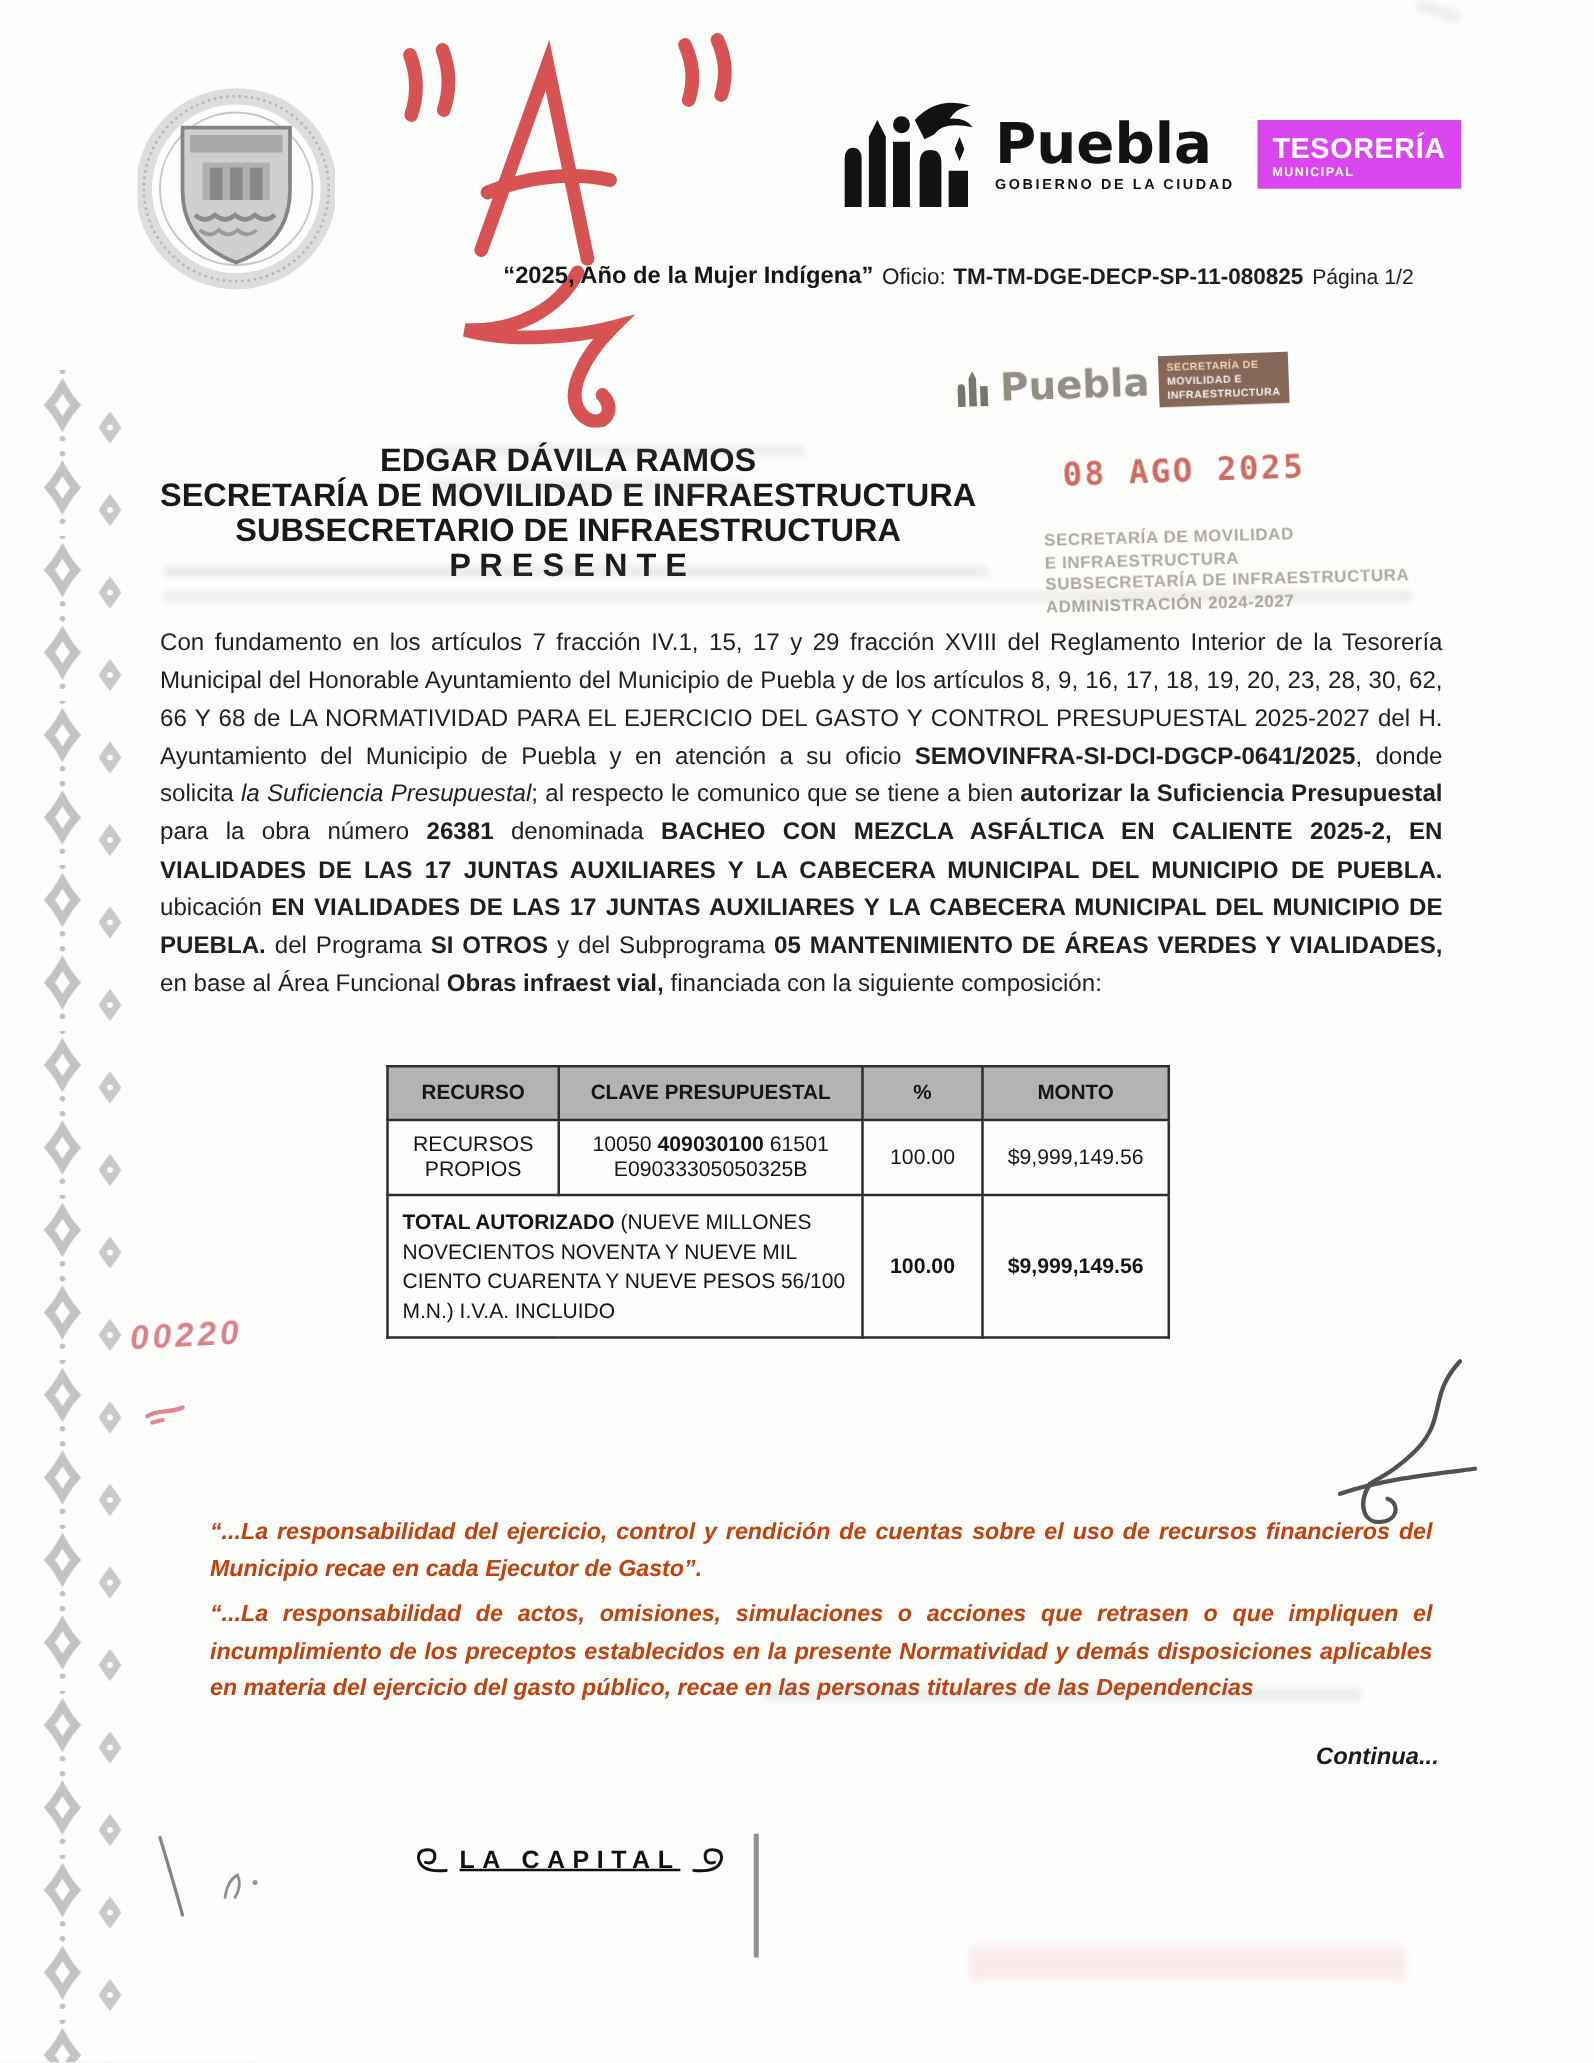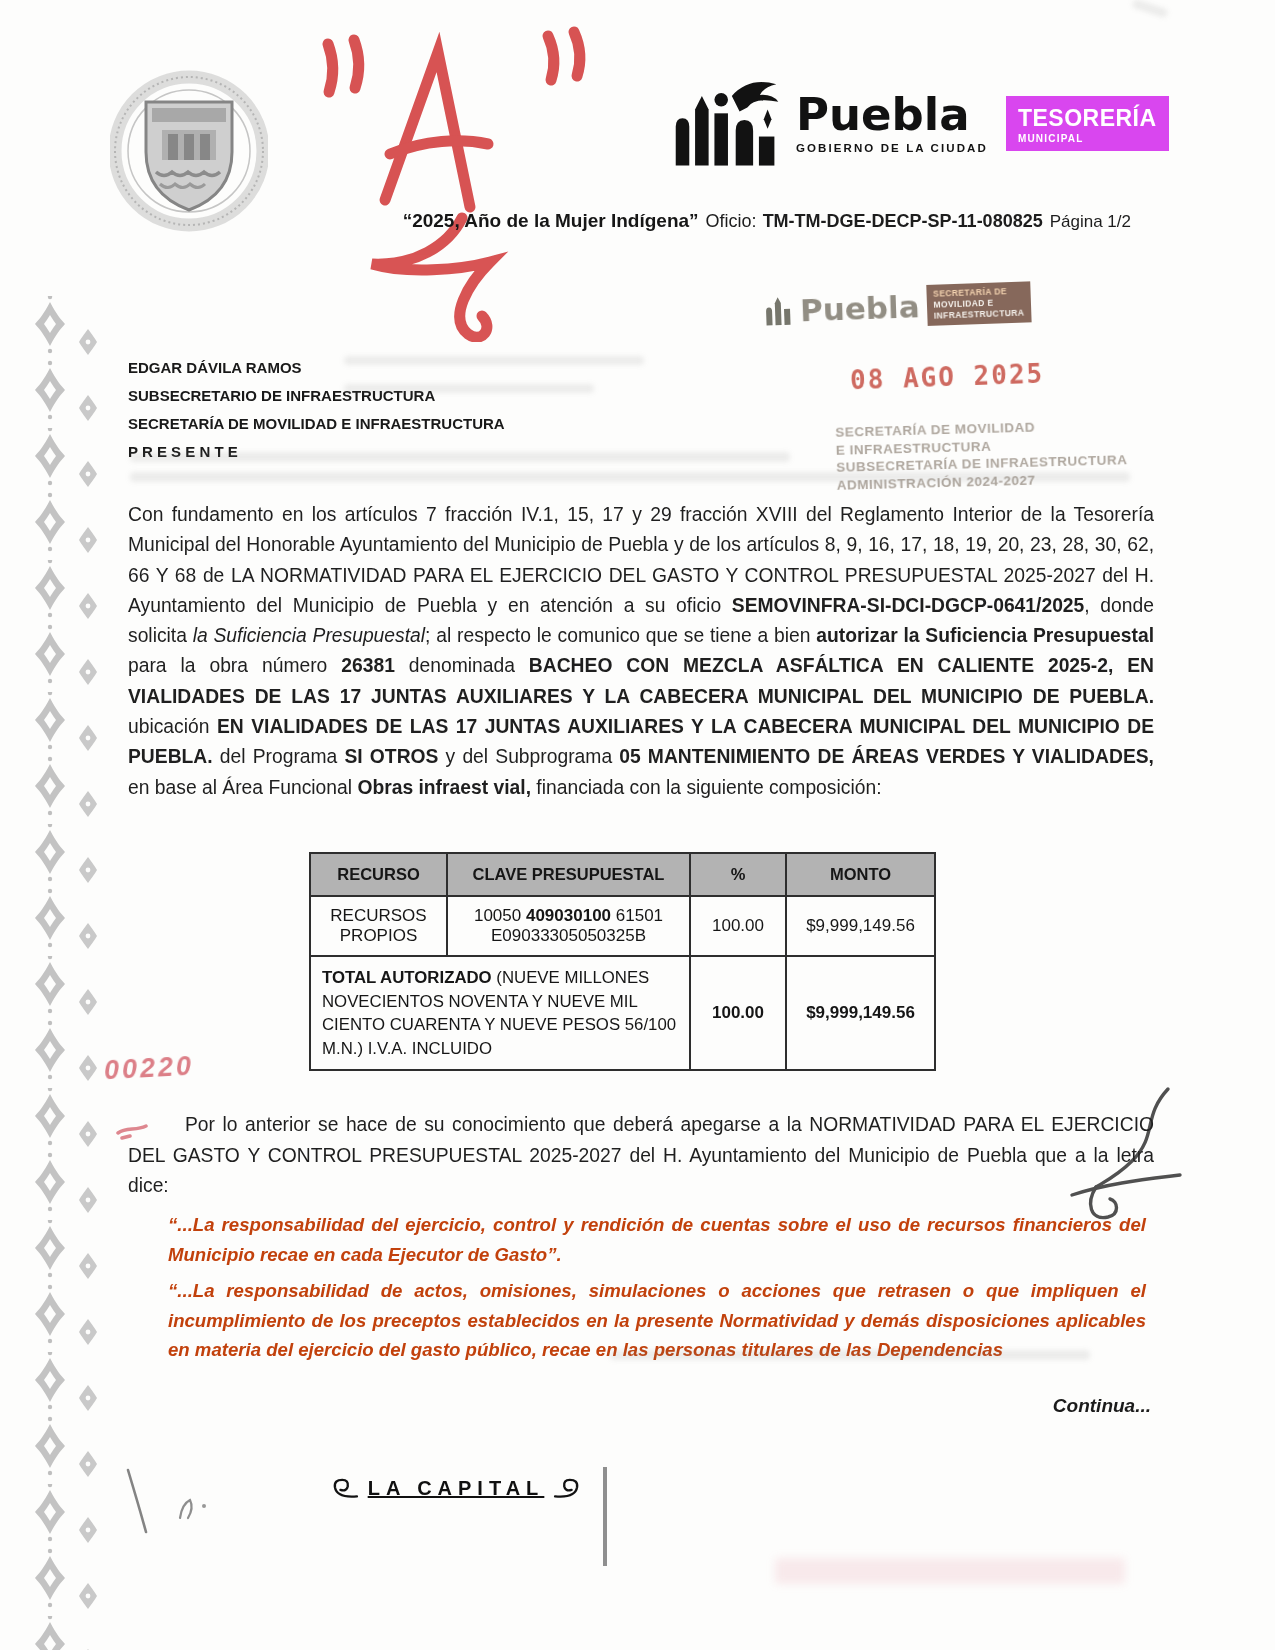--- a/index.html
+++ b/index.html
@@ -34,21 +34,21 @@
   .oficio .lbl { margin-right:6px; }
   .pagenum { font-size:17px; margin-right:22px; }
 
   
   .stamp-small { position:absolute; left:763px; top:286px; display:flex; align-items:center; gap:7px; transform:rotate(-2deg); opacity:.92; }
   .stamp-word { font-family:"DejaVu Sans", sans-serif; font-size:31px; font-weight:800; color:#8a857a; filter:blur(.4px); }
   .stamp-box { background:#6e4a3a; color:#f3eee8; padding:4px 7px; font-size:8.5px; font-weight:700; letter-spacing:.4px; line-height:1.3; filter:blur(.3px); opacity:.9; }
   .stamp-box .ln0 { color:#f0c9a0; }
 
   
-  .recipient { position:absolute; left:128px; top:354px; font-size:15px; font-weight:700; line-height:28px; color:#191919; }
+  .recipient { position:absolute; left:128px; top:354px; font-size:26px; font-weight:700; line-height:28px; color:#191919;text-align:center; }
 
   
   .date-stamp { position:absolute; left:850px; top:362px; color:#c24236; font-family:"DejaVu Sans Mono", monospace; font-size:26px; font-weight:700; letter-spacing:2px; transform:rotate(-2deg); opacity:.78; filter:blur(.3px); white-space:nowrap; }
   .receipt { position:absolute; left:836px; top:420px; color:#6f6152; font-size:13.5px; font-weight:600; line-height:17.5px; letter-spacing:.5px; transform:rotate(-1.5deg); opacity:.55; filter:blur(.35px); }
 
   
   .para1 { position:absolute; left:128px; top:500px; width:1026px; font-size:19.3px; line-height:30.3px; text-align:justify; color:#1f1f1f; }
   .para2 { position:absolute; left:128px; top:1110px; width:1026px; font-size:19.3px; line-height:30.5px; text-align:justify; text-indent:57px; color:#1f1f1f; }
   .quote { position:absolute; left:147px; width:978px; font-size:18.6px; line-height:29.5px; font-weight:700; font-style:italic; text-align:justify; color:#c2410c;margin-left:21px; }
   .quote1 { top:1210px; }
@@ -177,22 +177,22 @@
     <span class="stamp-word">Puebla</span>
     <div class="stamp-box">
       <div class="ln0">SECRETARÍA DE</div>
       <div>MOVILIDAD E</div>
       <div>INFRAESTRUCTURA</div>
     </div>
   </div>
 
   <div class="recipient">
     <div>EDGAR DÁVILA RAMOS</div>
+    <div>SECRETARÍA DE MOVILIDAD E INFRAESTRUCTURA</div>
     <div>SUBSECRETARIO DE INFRAESTRUCTURA</div>
-    <div>SECRETARÍA DE MOVILIDAD E INFRAESTRUCTURA</div>
     <div>P R E S E N T E</div>
   </div>
 
   <div class="date-stamp">08 AGO 2025</div>
 
   <div class="receipt">
     <div>SECRETARÍA DE MOVILIDAD</div>
     <div>E INFRAESTRUCTURA</div>
     <div>SUBSECRETARÍA DE INFRAESTRUCTURA</div>
     <div>ADMINISTRACIÓN 2024-2027</div>
@@ -230,21 +230,20 @@
   </div>
 
   <div class="hand-num">00220</div>
   <svg class="red-dash" width="36" height="18">
     <g fill="none" stroke="#d4606b" stroke-width="3.5" stroke-linecap="round" opacity=".75">
       <path d="M2 9 C10 3 20 7 30 2"></path>
       <path d="M6 14 L14 12"></path>
     </g>
   </svg>
 
-  <div class="para2">Por lo anterior se hace de su conocimiento que deberá apegarse a la NORMATIVIDAD PARA EL EJERCICIO DEL GASTO Y CONTROL PRESUPUESTAL 2025-2027 del H. Ayuntamiento del Municipio de Puebla que a la letra dice:</div>
 
   <svg class="signature" width="115" height="145" viewBox="0 0 115 145">
     <g fill="none" stroke="#262626" stroke-width="3.4" stroke-linecap="round" opacity=".8">
       <path d="M100 6 C74 34 90 52 64 78 C50 92 38 98 28 104"></path>
       <path d="M28 104 C18 120 22 138 40 134 C52 131 50 118 42 116"></path>
       <path d="M4 112 C40 100 80 96 112 92"></path>
     </g>
   </svg>
 
   <div class="quote quote1">“...La responsabilidad del ejercicio, control y rendición de cuentas sobre el uso de recursos financieros del Municipio recae en cada Ejecutor de Gasto”.</div>

